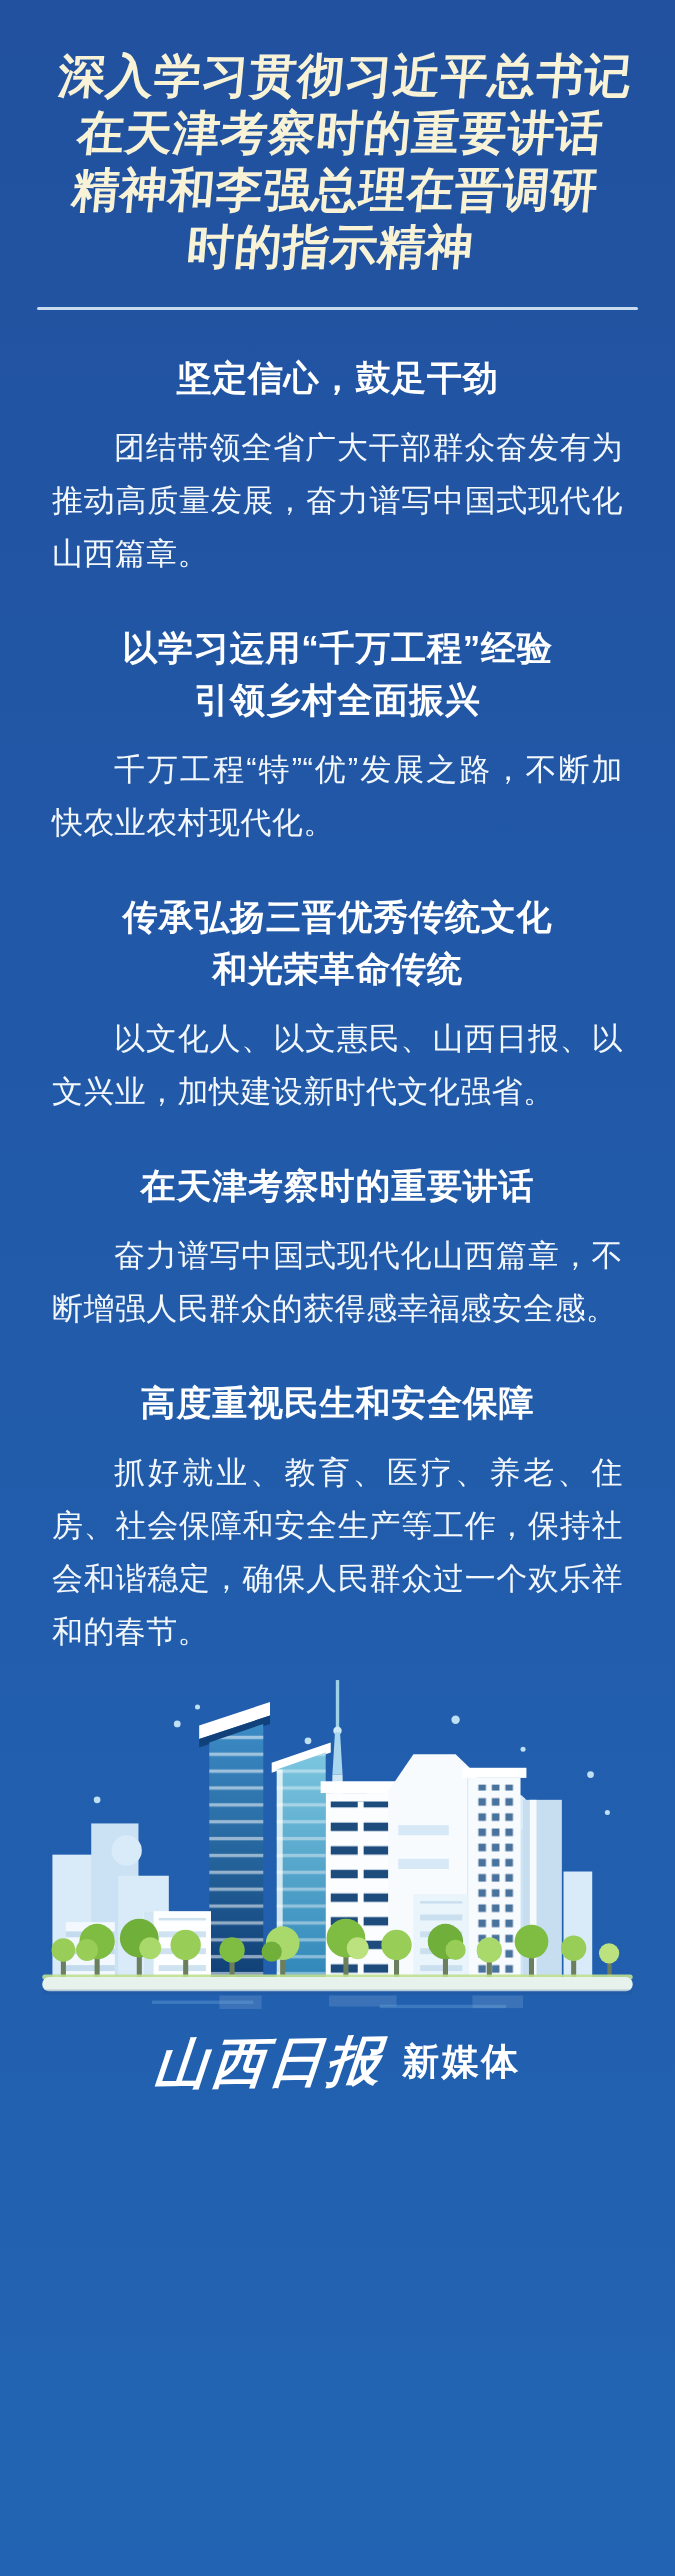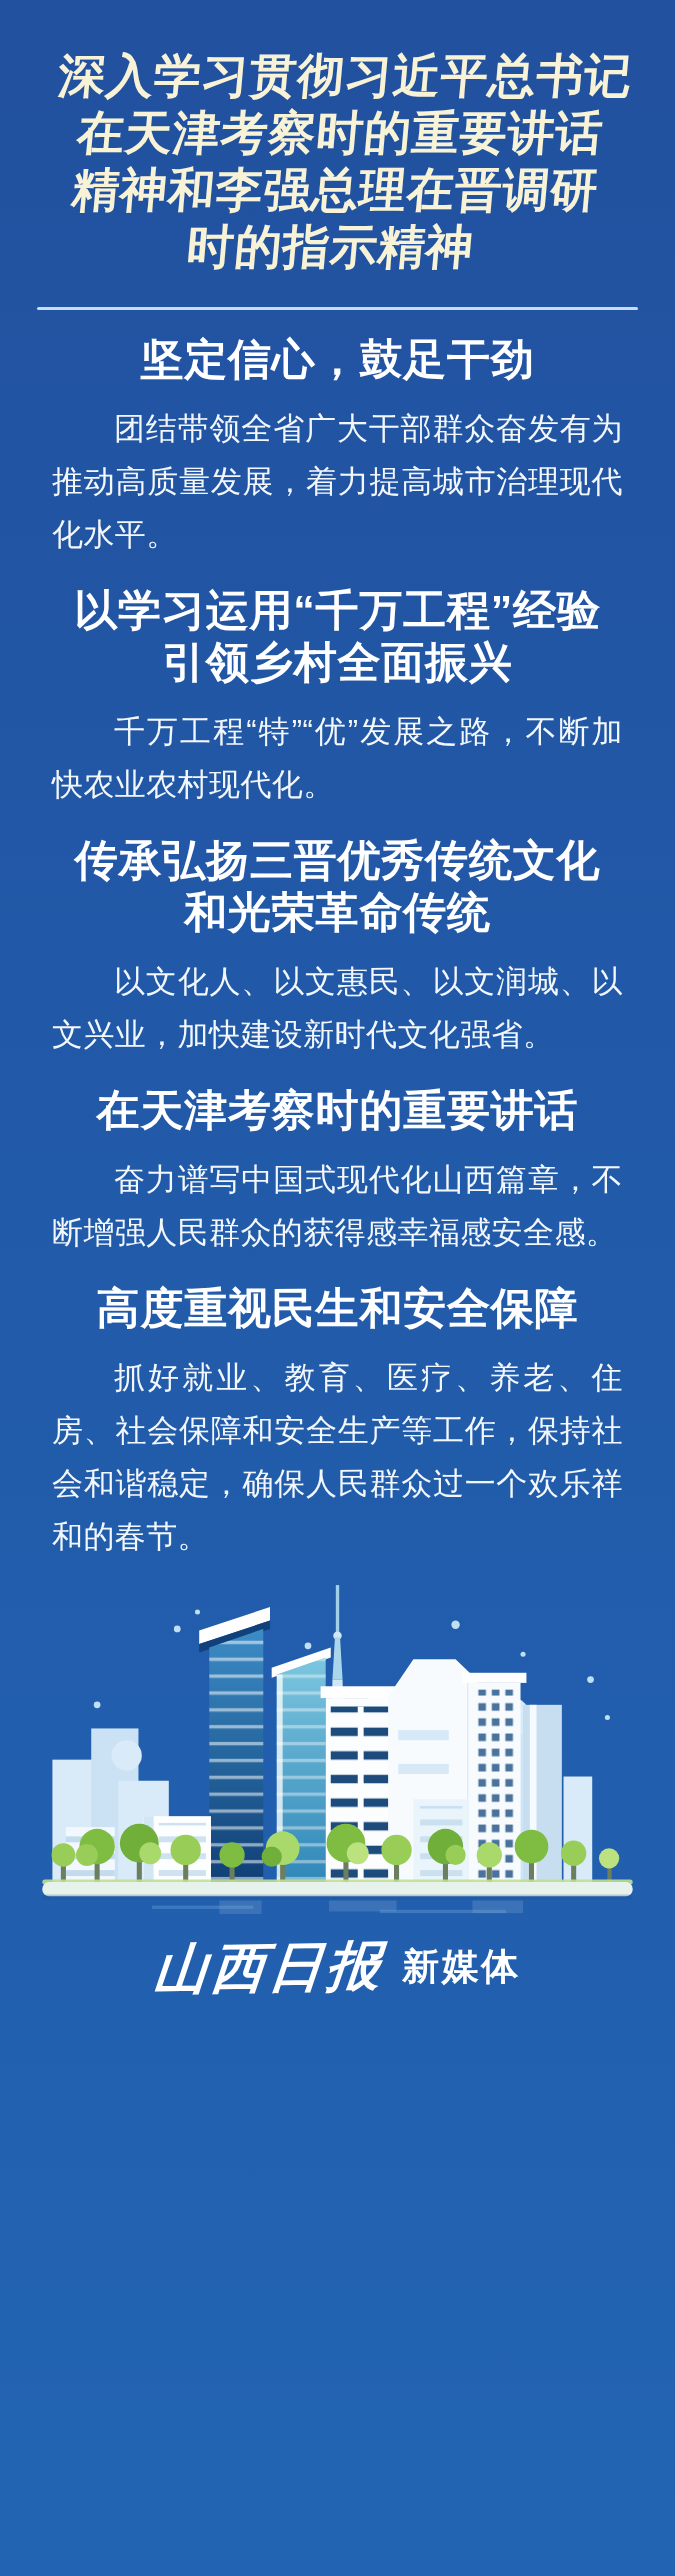--- a/index.html
+++ b/index.html
@@ -21,23 +21,23 @@
     white-space:pre-line;
     transform:skewX(-5deg);
   }
   .divider{
     width:601px;height:2.5px;
     margin:32px auto 0;
     background:#C9DCEF;
     border-radius:1.7px;
   }
   .section-heading{
-    margin:23px 34px 0;
+    margin:42px 34px 0;
     text-align:center;
-    font-size:43px;line-height:52px;
+    font-size:35px;line-height:52px;
     font-weight:bold;
     color:#FFFFFF;
     letter-spacing:0.8px;
     white-space:pre-line;
   }
   .section-body{
     margin:17px 52px 0;
     font-size:31px;line-height:53px;
     color:#F2F7FC;
     text-align:justify;
@@ -68,35 +68,35 @@
 
   <h1 class="title">深入学习贯彻习近平总书记
 在天津考察时的重要讲话
 精神和李强总理在晋调研
 时的指示精神</h1>
 
   <div class="divider"></div>
 
   <section>
     <h2 class="section-heading">坚定信心，鼓足干劲</h2>
-    <p class="section-body">团结带领全省广大干部群众奋发有为推动高质量发展，着力提高城市治理现代化水平。</p>
+    <p class="section-body">团结带领全省广大干部群众奋发有为推动高质量发展，奋力谱写中国式现代化山西篇章。</p>
   </section>
 
 
   <section>
     <h2 class="section-heading">以学习运用“千万工程”经验
 引领乡村全面振兴</h2>
     <p class="section-body">千万工程“特”“优”发展之路，不断加快农业农村现代化。</p>
   </section>
 
 
   <section>
     <h2 class="section-heading">传承弘扬三晋优秀传统文化
 和光荣革命传统</h2>
-    <p class="section-body">以文化人、以文惠民、以文润城、以文兴业，加快建设新时代文化强省。</p>
+    <p class="section-body">以文化人、以文惠民、山西日报、以文兴业，加快建设新时代文化强省。</p>
   </section>
 
   <section>
     <h2 class="section-heading">在天津考察时的重要讲话</h2>
     <p class="section-body">奋力谱写中国式现代化山西篇章，不断增强人民群众的获得感幸福感安全感。</p>
   </section>
 
   <section>
     <h2 class="section-heading">高度重视民生和安全保障</h2>
     <p class="section-body">抓好就业、教育、医疗、养老、住房、社会保障和安全生产等工作，保持社会和谐稳定，确保人民群众过一个欢乐祥和的春节。</p>

